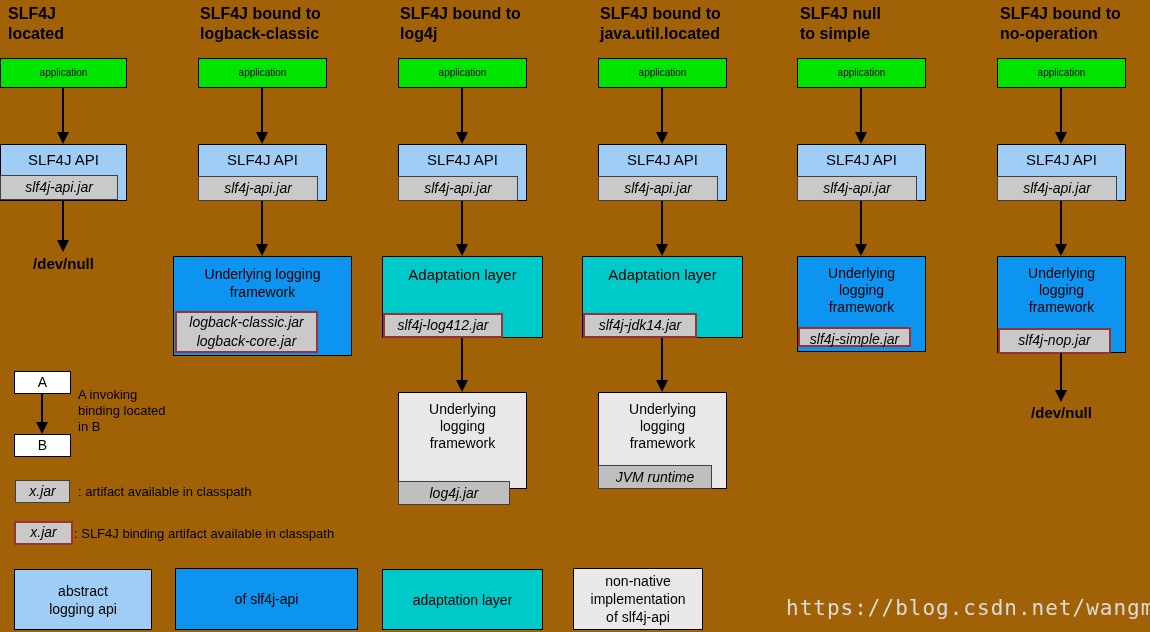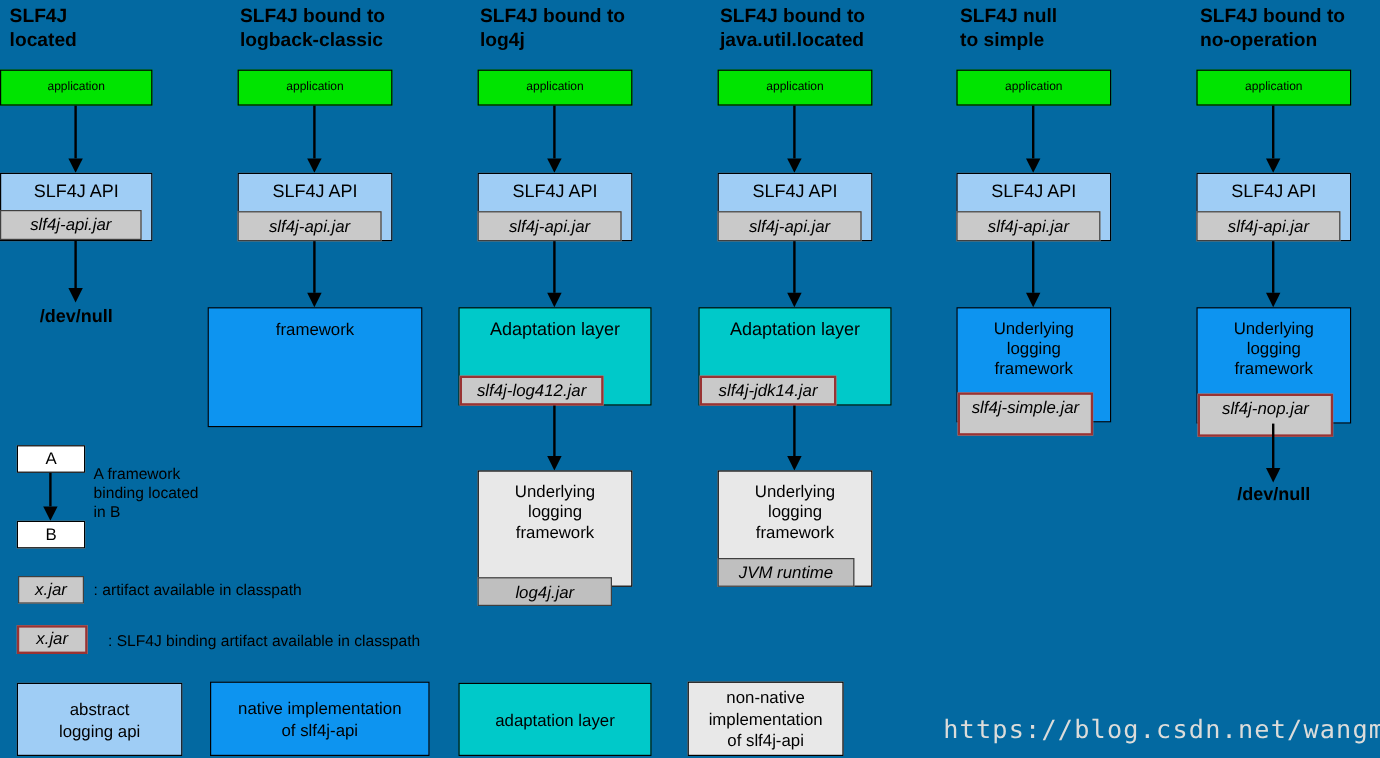--- a/index.html
+++ b/index.html
@@ -1,16 +1,16 @@
 <!DOCTYPE html>
 <html><head>
 <meta charset="utf-8">
 <style>
   html,body{margin:0;padding:0;background:#fff;}
-  #canvas{position:relative;width:1150px;height:632px;background:#0369a1;overflow:hidden;
+  #canvas{position:relative;width:1150px;height:632px;background:#a16207;overflow:hidden;
           font-family:"Liberation Sans",sans-serif;color:#000;}
   .title{position:absolute;font-weight:bold;font-size:16px;line-height:20px;white-space:nowrap;}
   .title span{display:block;}
   .box{position:absolute;box-sizing:border-box;border:1px solid #000;text-align:center;}
   .app{background:#00e400;font-size:10px;line-height:28px;}
   .api{background:#9fcdf5;font-size:15px;}
   .api .name{display:block;margin-top:6px;}
   .blue{background:#0d94f0;}
   .teal{background:#00c9c9;}
   .grayfw{background:#e8e8e8;}
@@ -75,21 +75,26 @@
     <div class="box api" style="left:198px;top:144px;width:129px;height:57px">
       <span class="name">SLF4J API</span>
       <div class="jar" style="left:-1px;top:31px;width:120px;height:25px">
         <span>slf4j-api.jar</span>
       </div>
     </div>
     <div class="arrline" style="left:261px;top:201px;height:43px"></div>
     <div class="arrhead" style="left:256px;top:244px"></div>
     <div class="box blue" style="left:173px;top:256px;width:179px;height:100px">
       <div class="fwtext two">
-        <span>framework</span>
+        <span>Underlying logging</span>
+        <span>framework</span>
+      </div>
+      <div class="jar binding two" style="left:1px;top:54px;width:143px;height:42px">
+        <span>logback-classic.jar</span>
+        <span>logback-core.jar</span>
       </div>
     </div>
   </div>
 
   <div>
     <div class="title" style="left:400px;top:4px">
       <span>SLF4J bound to</span>
       <span>log4j</span>
     </div>
     <div class="box app" style="left:398px;top:58px;width:129px;height:30px">application</div>
@@ -174,21 +179,21 @@
       </div>
     </div>
     <div class="arrline" style="left:860px;top:201px;height:43px"></div>
     <div class="arrhead" style="left:855px;top:244px"></div>
     <div class="box blue" style="left:797px;top:256px;width:129px;height:96px">
       <div class="fwtext">
         <span>Underlying</span>
         <span>logging</span>
         <span>framework</span>
       </div>
-      <div class="jar binding" style="left:0px;top:70px;width:113px;height:36px">
+      <div class="jar binding" style="left:0px;top:70px;width:113px;height:20px">
         <span>slf4j-simple.jar</span>
       </div>
     </div>
   </div>
 
   <div>
     <div class="title" style="left:1000px;top:4px">
       <span>SLF4J bound to</span>
       <span>no-operation</span>
     </div>
@@ -202,55 +207,54 @@
       </div>
     </div>
     <div class="arrline" style="left:1060px;top:201px;height:43px"></div>
     <div class="arrhead" style="left:1055px;top:244px"></div>
     <div class="box blue" style="left:997px;top:256px;width:129px;height:97px">
       <div class="fwtext">
         <span>Underlying</span>
         <span>logging</span>
         <span>framework</span>
       </div>
-      <div class="jar binding" style="left:0px;top:71px;width:113px;height:36px">
+      <div class="jar binding" style="left:0px;top:71px;width:113px;height:26px">
         <span>slf4j-nop.jar</span>
       </div>
     </div>
     <div class="arrline" style="left:1060px;top:353px;height:37px"></div>
     <div class="arrhead" style="left:1055px;top:390px"></div>
     <div class="devnull" style="left:997px;top:404px;width:129px">/dev/null</div>
   </div>
 
   <div>
     <div class="smallbox" style="left:14px;top:371px;width:57px;height:23px">A</div>
     <div class="arrline" style="left:41px;top:394px;height:28px"></div>
     <div class="arrhead" style="left:36px;top:422px"></div>
     <div class="smallbox" style="left:14px;top:434px;width:57px;height:23px">B</div>
     <div class="legendtext" style="left:78px;top:387px">
-      <span>A framework</span>
+      <span>A invoking</span>
       <span>binding located</span>
       <span>in B</span>
     </div>
   </div>
 
   <div>
     <div class="jar" style="left:15px;top:480px;width:55px;height:23px;line-height:20px">x.jar</div>
     <div class="legendtext" style="left:78px;top:484px">: artifact available in classpath</div>
     <div class="jar binding" style="left:14px;top:521px;width:59px;height:24px;line-height:19px">x.jar</div>
-    <div class="legendtext" style="left:90px;top:526px">: SLF4J binding artifact available in classpath</div>
+    <div class="legendtext" style="left:74px;top:526px">: SLF4J binding artifact available in classpath</div>
   </div>
 
   <div>
     <div class="keybox" style="left:14px;top:569px;width:138px;height:61px;background:#9fcdf5">
       <span>abstract</span>
       <span>logging api</span>
     </div>
     <div class="keybox" style="left:175px;top:568px;width:183px;height:62px;background:#0d94f0">
-      <span>native implementation</span>
       <span>of slf4j-api</span>
     </div>
     <div class="keybox" style="left:382px;top:569px;width:161px;height:61px;background:#00c9c9">
       <span>adaptation layer</span>
     </div>
     <div class="keybox" style="left:573px;top:568px;width:130px;height:62px;background:#e8e8e8">
       <span>non-native</span>
       <span>implementation</span>
       <span>of slf4j-api</span>
     </div>

